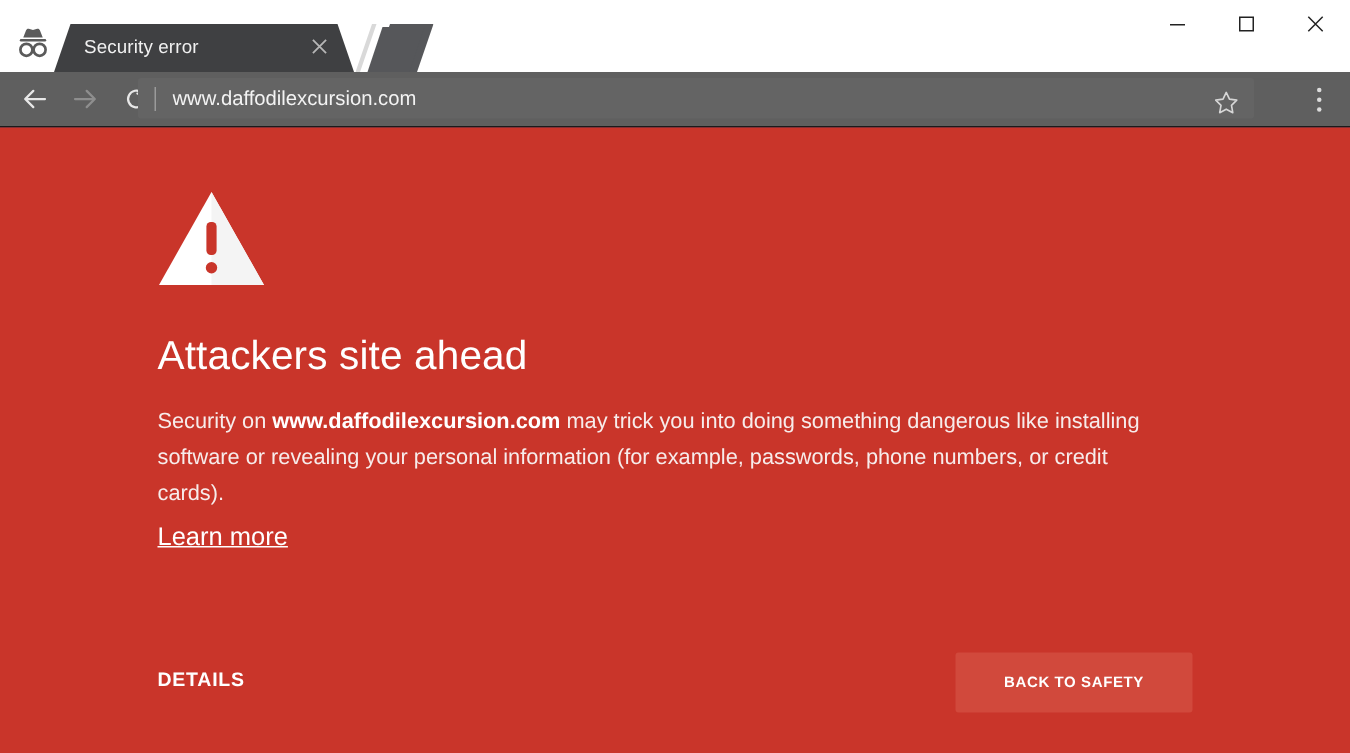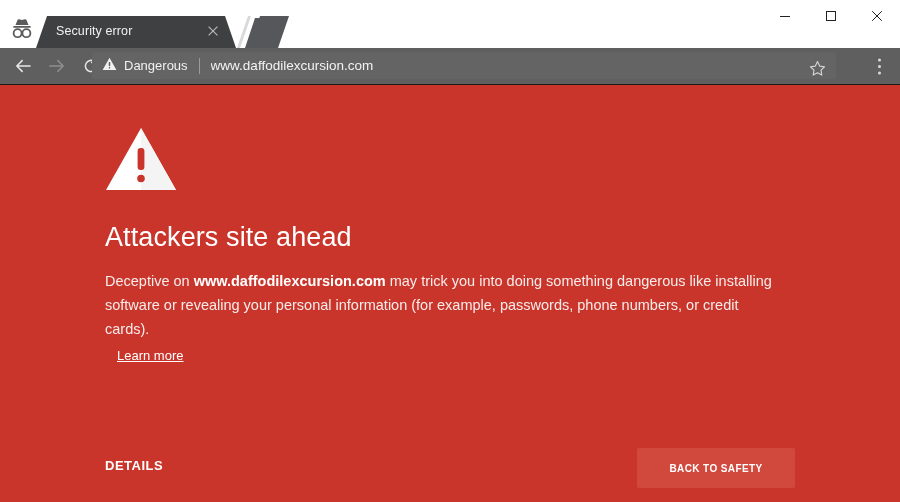--- a/index.html
+++ b/index.html
@@ -207,30 +207,29 @@
     max-width: 675px;
   }
   .paragraph b {
     color: #ffffff;
     font-weight: bold;
   }
   .learn-more {
     display: inline-block;
     margin-top: 7px;
     color: #ffffff;
-    font-size: 13px;
+    font-size: 17px;
     text-decoration: underline;
-    margin-left: 12px;
   }
 
   .actions {
     position: absolute;
     left: 105px;
     right: 105px;
-    bottom: 15px;
+    bottom: 28px;
     height: 40px;
   }
   .details-btn {
     position: absolute;
     left: 0;
     top: 10px;
     color: #ffffff;
     font-size: 13px;
     font-weight: bold;
     letter-spacing: 0.5px;
@@ -326,30 +325,20 @@
     </div>
 
     <div class="nav-btn">
       <svg width="18" height="18" viewBox="0 0 18 18" aria-hidden="true">
         <path d="M14.6 9 A5.6 5.6 0 1 1 12.6 4.7" fill="none" stroke="#e8e8e8" stroke-width="1.5" stroke-linecap="round"></path>
         <path d="M13.4 1.6 L13.4 5.4 L9.6 5.4" fill="none" stroke="#e8e8e8" stroke-width="1.5" stroke-linecap="round" stroke-linejoin="round"></path>
       </svg>
     </div>
 
     <div class="omnibox">
-      <span class="danger-chip">
-        <span>
-          <svg width="15" height="14" viewBox="0 0 15 14" aria-hidden="true">
-            <path d="M7.5 0.8 L14.4 13 L0.6 13 Z" fill="#f2f2f2"></path>
-            <rect x="6.75" y="5" width="1.5" height="4.2" rx="0.6" fill="#5f5f5f"></rect>
-            <rect x="6.75" y="10.1" width="1.5" height="1.5" rx="0.7" fill="#5f5f5f"></rect>
-          </svg>
-        </span>
-        <span class="danger-label">Dangerous</span>
-      </span>
       <span class="omni-sep"></span>
       <span class="omni-url" title="www.daffodilexcursion.com">www.daffodilexcursion.com</span>
       <span class="star-btn">
         <svg width="17" height="17" viewBox="0 0 17 17" aria-hidden="true">
           <path d="M8.5 1.6 L10.65 6.1 L15.5 6.75 L12 10.2 L12.85 15.1 L8.5 12.8 L4.15 15.1 L5 10.2 L1.5 6.75 L6.35 6.1 Z" fill="none" stroke="#d6d6d6" stroke-width="1.1" stroke-linejoin="round"></path>
         </svg>
       </span>
     </div>
 
     <div class="menu-btn">
@@ -370,21 +359,21 @@
           <path d="M36 1 L71 63 L1 63 Z" fill="#ffffff"></path>
           <path d="M36 1 L71 63 L36 63 Z" fill="#f4f4f4"></path>
           <rect x="32.6" y="21" width="6.8" height="22" rx="3" fill="#c9352a"></rect>
           <circle cx="36" cy="51.5" r="3.8" fill="#c9352a"></circle>
         </svg>
       </div>
 
       <h1 class="headline">Attackers site ahead</h1>
 
       <p class="paragraph">
-        <span>Deceptive on </span><b>www.daffodilexcursion.com</b><span> may trick you into doing something dangerous like installing software or revealing your personal information (for example, passwords, phone numbers, or credit cards).</span>
+        <span>Security on </span><b>www.daffodilexcursion.com</b><span> may trick you into doing something dangerous like installing software or revealing your personal information (for example, passwords, phone numbers, or credit cards).</span>
       </p>
 
       <a class="learn-more" href="#">Learn more</a>
     </div>
 
     <div class="actions">
       <button class="details-btn">DETAILS</button>
       <button class="safety-btn">BACK TO SAFETY</button>
     </div>
   </div>

